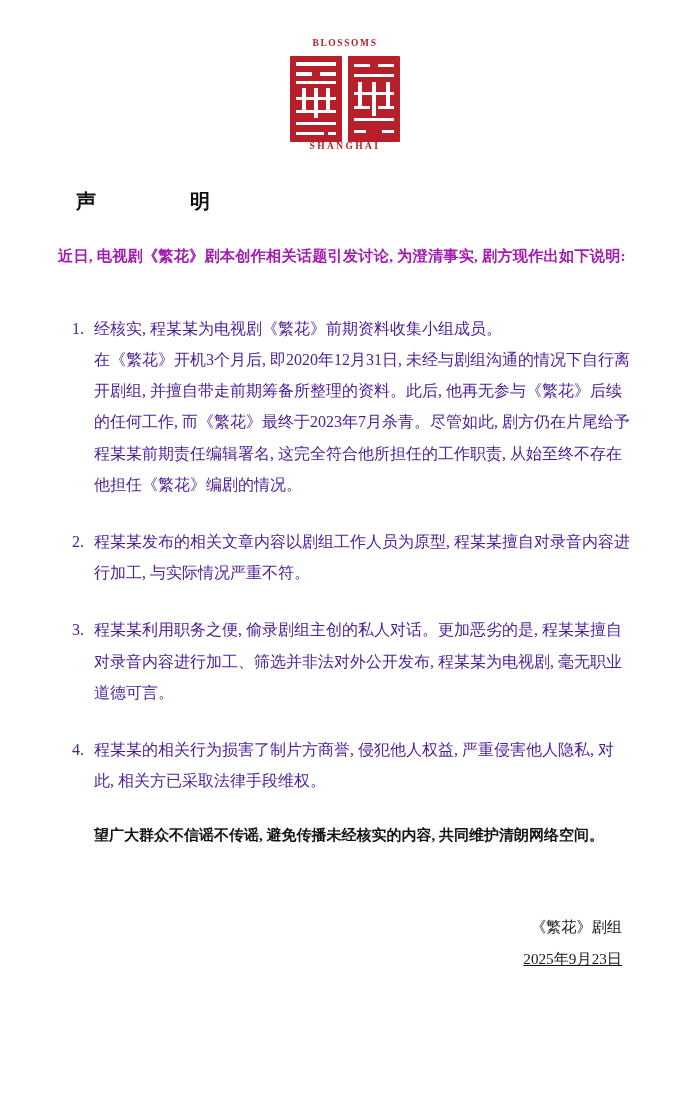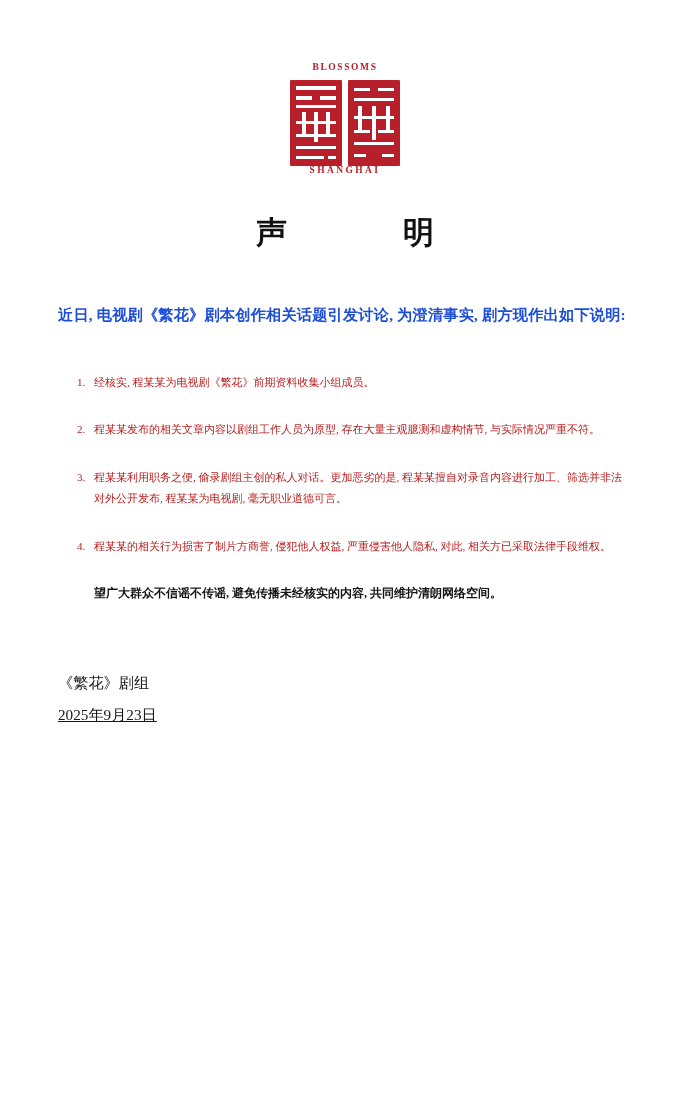--- a/index.html
+++ b/index.html
@@ -21,21 +21,20 @@
     box-sizing: border-box;
     padding: 0 58px;
     position: relative;
   }
 
   
   .logo-wrap {
     padding-top: 36px;
     display: flex;
     justify-content: center;
-    margin-top: 24px;
   }
   .logo {
     width: 126px;
     height: 126px;
     position: relative;
     color: #b7202a;
   }
   .logo-top-text, .logo-bottom-text {
     position: absolute;
     left: 0;
@@ -52,70 +51,69 @@
   .logo-seal {
     position: absolute;
     top: 16px;
     left: 6px;
     width: 114px;
     height: 94px;
   }
 
   
   .doc-title {
-    text-align: center;
-    font-size: 31px;
+    font-size: 20px;
     font-weight: 700;
     letter-spacing: 18px;
     margin-top: 26px;
     margin-left: 18px;
     color: #111;
   }
 
   
   .lead {
-    margin-top: 48px;
+    margin-top: 28px;
     font-size: 15.2px;
     font-weight: 700;
     line-height: 1.7;
     letter-spacing: 0.2px;
-    color: #1d4ed8;
+    color: #a21caf;
   }
 
   
   ol.clauses {
     margin: 44px 0 0 0;
     padding-left: 30px;
-    font-size: 11px;
+    font-size: 16px;
     line-height: 1.95;
-    color: #b91c1c;
+    color: #4c1d95;
   }
   ol.clauses > li {
     margin-bottom: 26px;
     padding-left: 6px;
   }
   ol.clauses > li::marker {
     font-family: "Liberation Serif", serif;
   }
   .clause-line { display: block; }
 
   
   .closing {
     margin-top: 14px;
     padding-left: 36px;
-    font-size: 12px;
+    font-size: 15px;
     font-weight: 700;
     line-height: 1.8;
     color: #141414;
   }
 
   
   .signature {
     margin-top: 62px;
-    text-align: left;
+    text-align: right;
     font-size: 15.2px;
     line-height: 2.1;
     color: #161616;
     padding-right: 10px;
   }
   .sign-org { font-weight: 400; }
   .sign-date { font-weight: 400; text-decoration: underline; }
 </style>
 </head>
 <body>
@@ -165,23 +163,24 @@
     </div>
   </div>
 
   <div class="doc-title">声　　明</div>
 
   <div class="lead">近日, 电视剧《繁花》剧本创作相关话题引发讨论, 为澄清事实, 剧方现作出如下说明:</div>
 
   <ol class="clauses">
     <li>
       <span class="clause-line">经核实, 程某某为电视剧《繁花》前期资料收集小组成员。</span>
+      <span class="clause-line">在《繁花》开机3个月后, 即2020年12月31日, 未经与剧组沟通的情况下自行离开剧组, 并擅自带走前期筹备所整理的资料。此后, 他再无参与《繁花》后续的任何工作, 而《繁花》最终于2023年7月杀青。尽管如此, 剧方仍在片尾给予程某某前期责任编辑署名, 这完全符合他所担任的工作职责, 从始至终不存在他担任《繁花》编剧的情况。</span>
     </li>
     <li>
-      <span class="clause-line">程某某发布的相关文章内容以剧组工作人员为原型, 存在大量主观臆测和虚构情节, 与实际情况严重不符。</span>
+      <span class="clause-line">程某某发布的相关文章内容以剧组工作人员为原型, 程某某擅自对录音内容进行加工, 与实际情况严重不符。</span>
     </li>
     <li>
       <span class="clause-line">程某某利用职务之便, 偷录剧组主创的私人对话。更加恶劣的是, 程某某擅自对录音内容进行加工、筛选并非法对外公开发布, 程某某为电视剧, 毫无职业道德可言。</span>
     </li>
     <li>
       <span class="clause-line">程某某的相关行为损害了制片方商誉, 侵犯他人权益, 严重侵害他人隐私, 对此, 相关方已采取法律手段维权。</span>
     </li>
   </ol>
 
   <div class="closing">望广大群众不信谣不传谣, 避免传播未经核实的内容, 共同维护清朗网络空间。</div>

